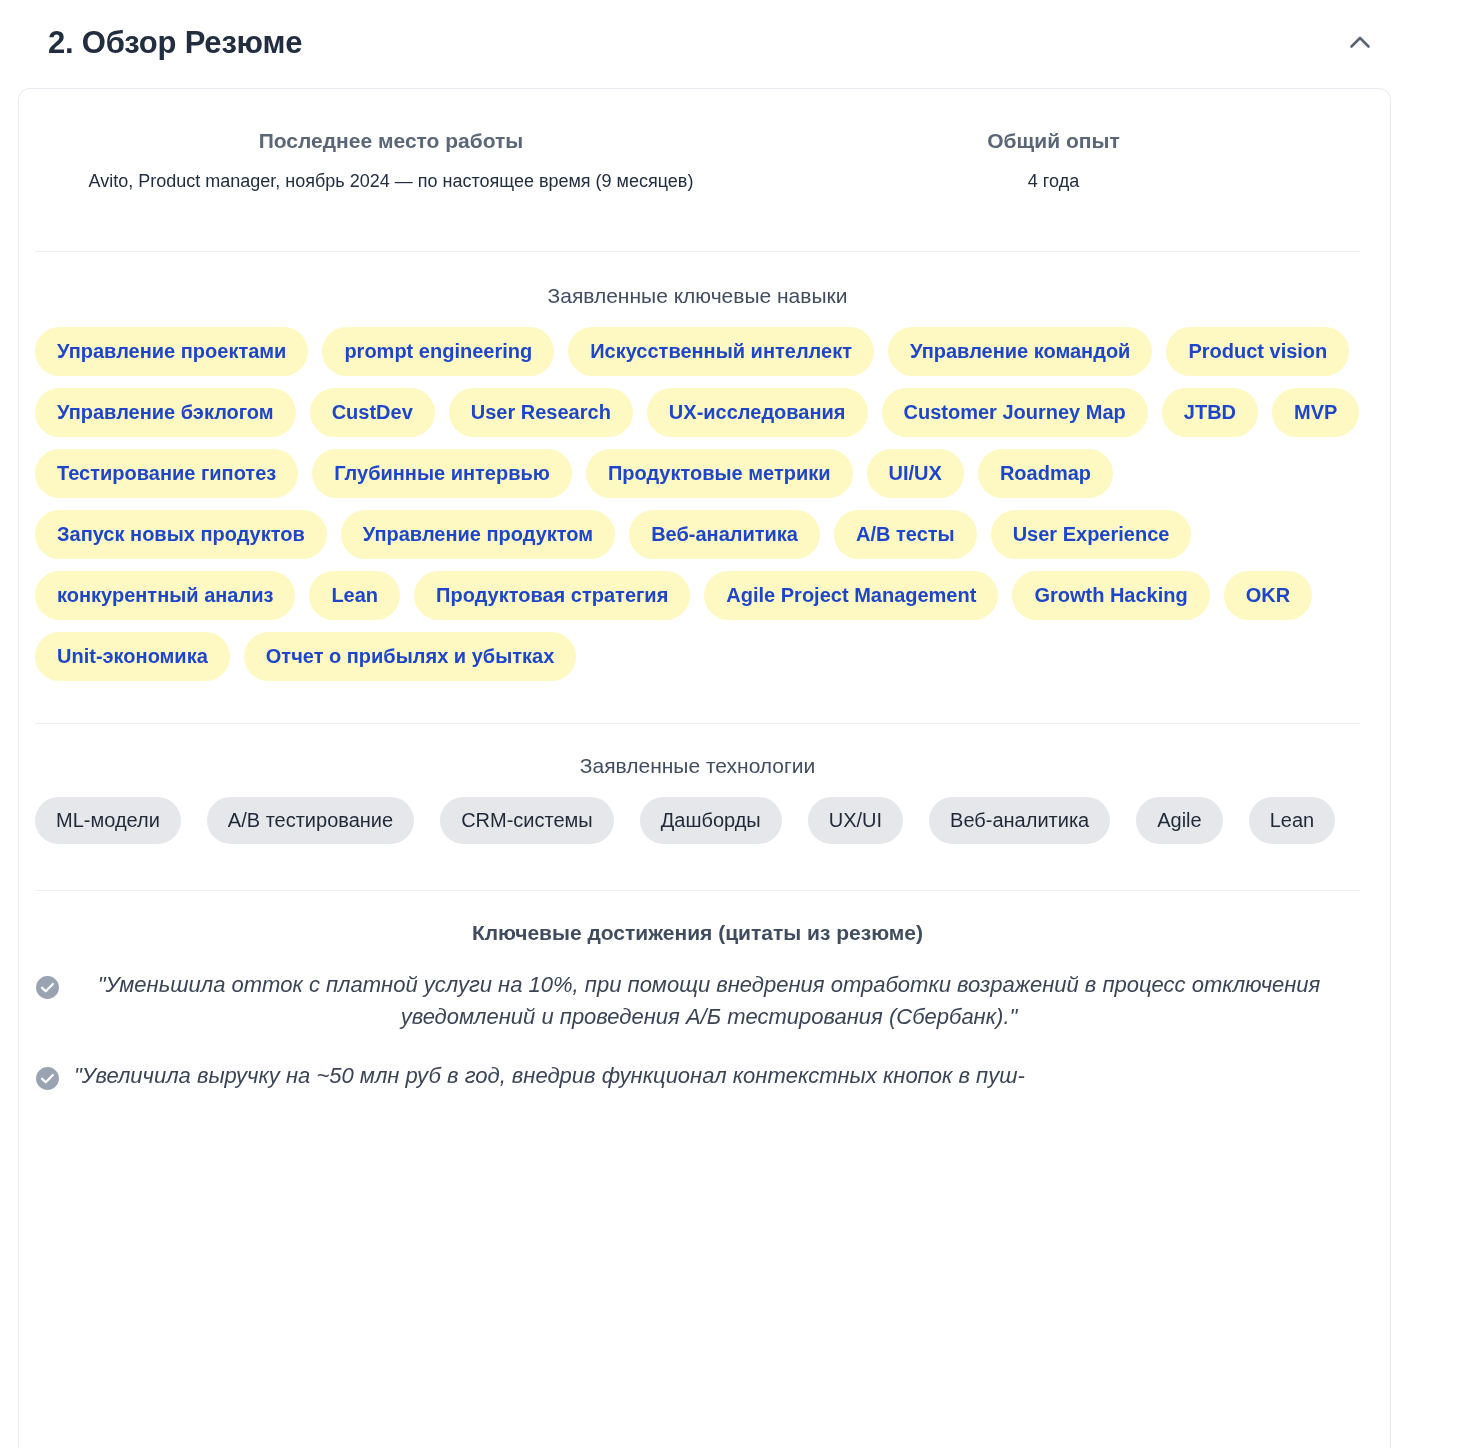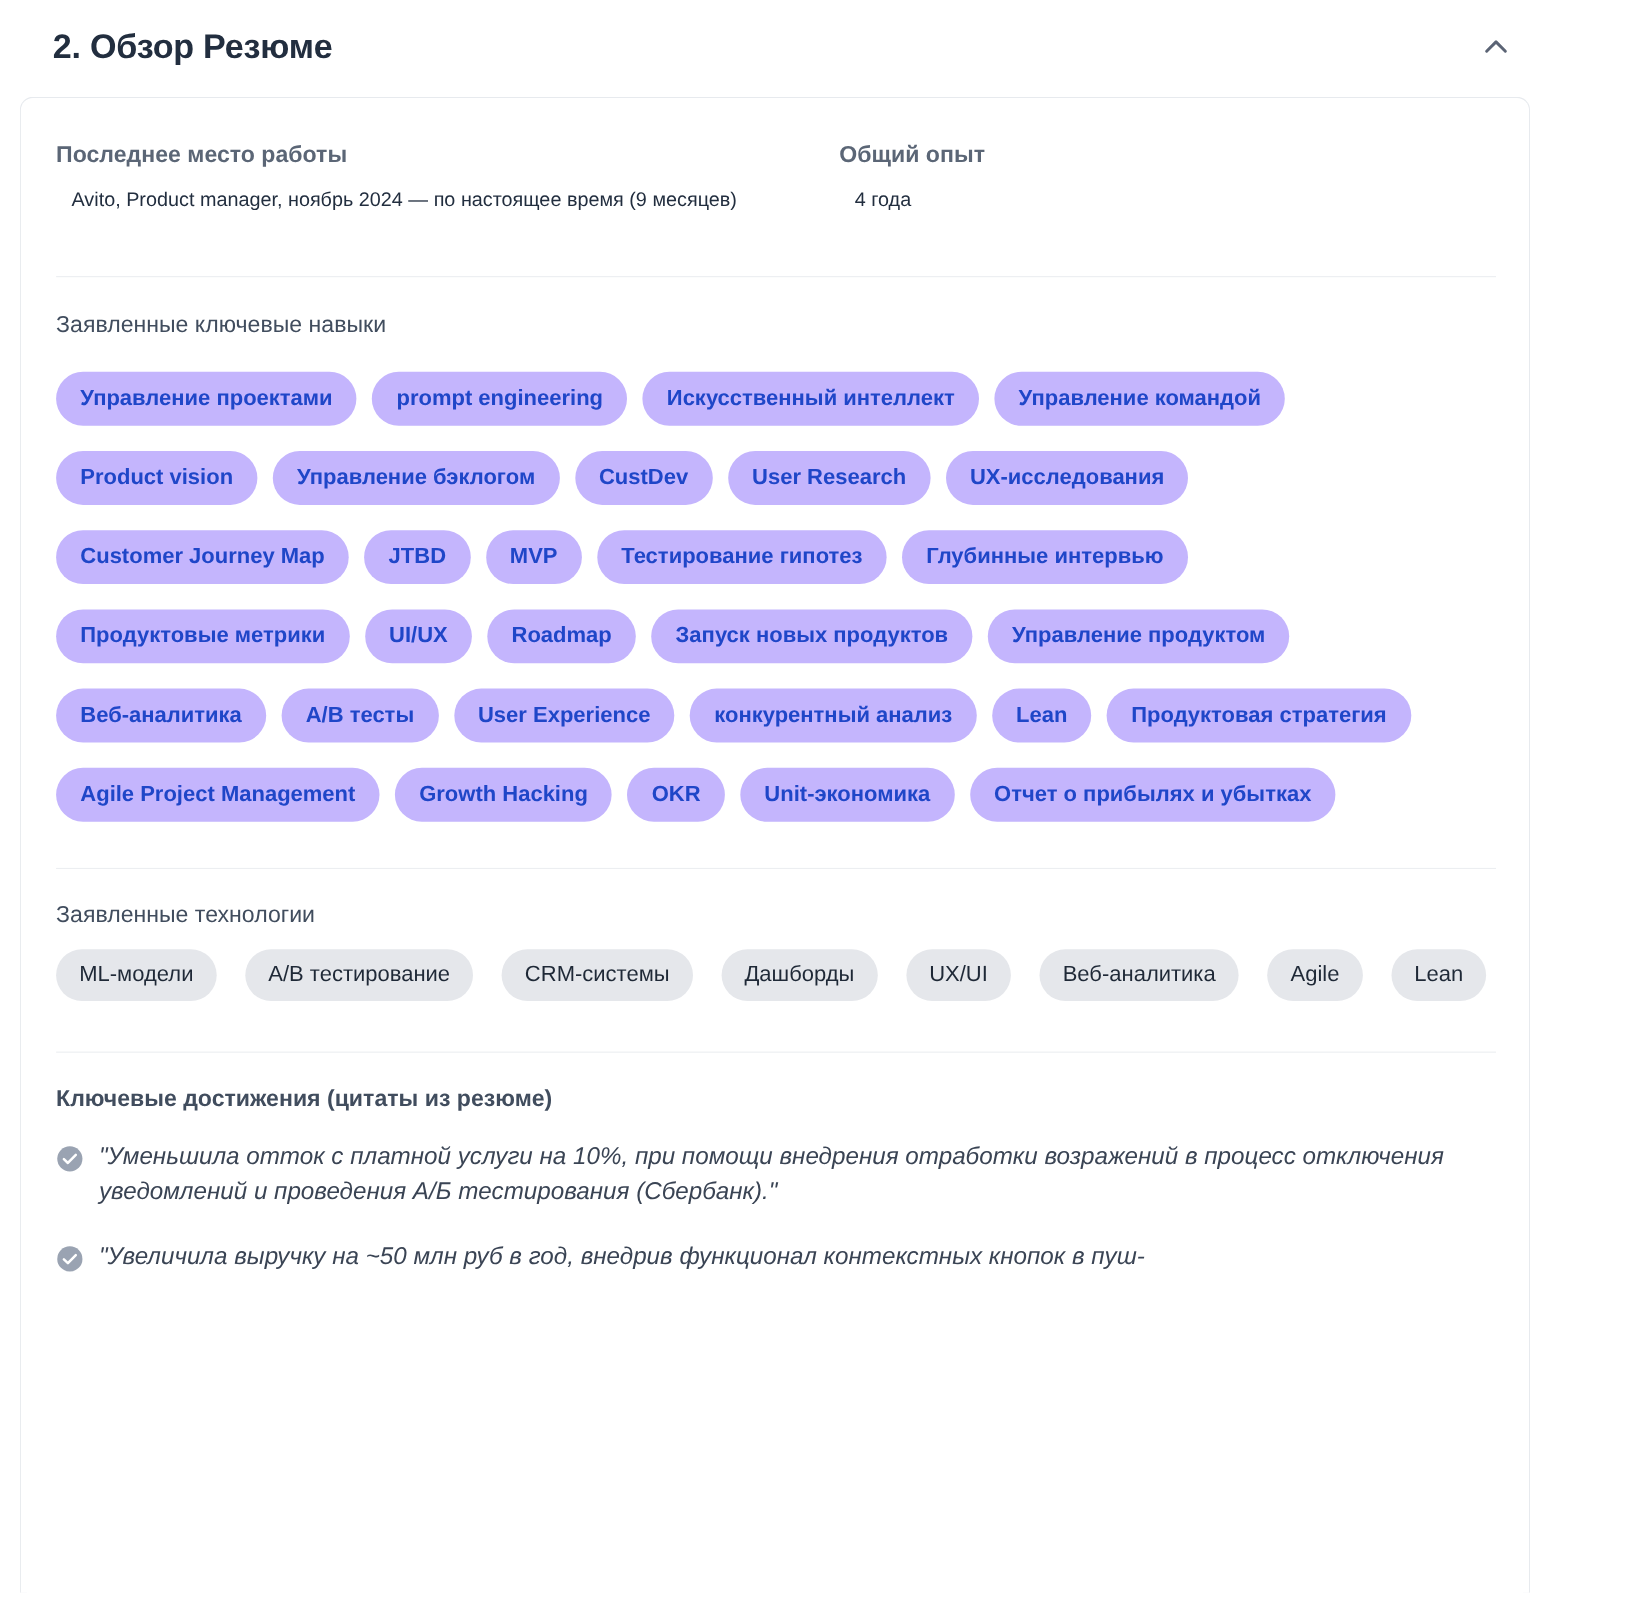--- a/index.html
+++ b/index.html
@@ -13,20 +13,21 @@
     font-family: "Liberation Sans", sans-serif;
     color: #1f2a37;
     -webkit-font-smoothing: antialiased;
   }
 
   .page {
     width: 1413px;
     min-height: 1456px;
     position: relative;
     overflow: hidden;
+    text-align: center;
   }
 
   
   .section-header {
     display: flex;
     align-items: center;
     justify-content: space-between;
     padding: 20px 30px 22px 48px;
   }
   .section-title {
@@ -53,21 +54,21 @@
   
   .card {
     margin: 0 22px 0 18px;
     border: 1px solid #e7eaee;
     border-top: 1px solid #e7eaee;
     border-radius: 12px;
     border-bottom: none;
     border-bottom-left-radius: 0;
     border-bottom-right-radius: 0;
     background: #ffffff;
-    padding: 0 30px 0 32px;
+    padding: 0 30px 0 16px;
     min-height: 1360px;
   }
 
   
   .info-grid {
     display: flex;
     padding-top: 38px;
   }
   .info-col-left { width: 712px; flex: none; }
   .info-col-right { flex: 1; }
@@ -115,25 +116,24 @@
   .chip {
     display: inline-flex;
     align-items: center;
     border-radius: 999px;
     font-size: 20px;
     line-height: 1;
     white-space: nowrap;
     cursor: default;
   }
   .chip-blue {
-    background: #c4b5fd;
+    background: #fef9c3;
     color: #1f46c8;
     font-weight: 600;
     padding: 14px 22px 15px;
-    margin-top: 11px;
   }
   .chip-gray {
     background: #e5e7eb;
     color: #1f2937;
     font-weight: 400;
     padding: 13px 21px 14px;
   }
 
   .tech-section { padding-top: 28px; padding-bottom: 4px; }
   .tech-section .chips { gap: 12px 26px; }

